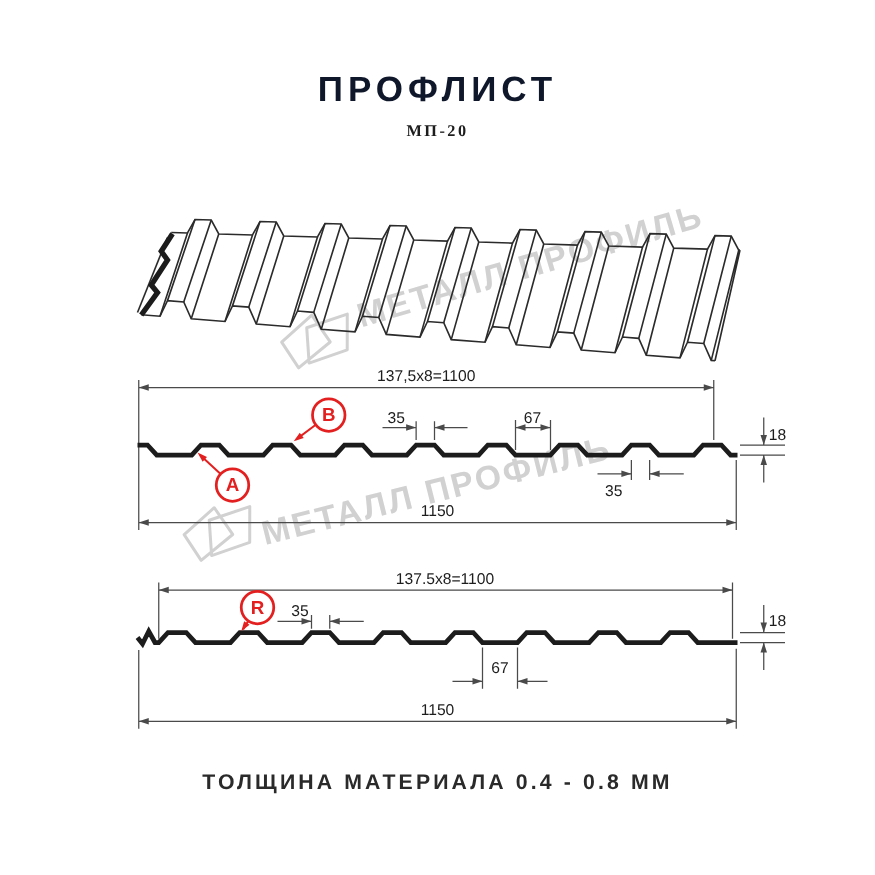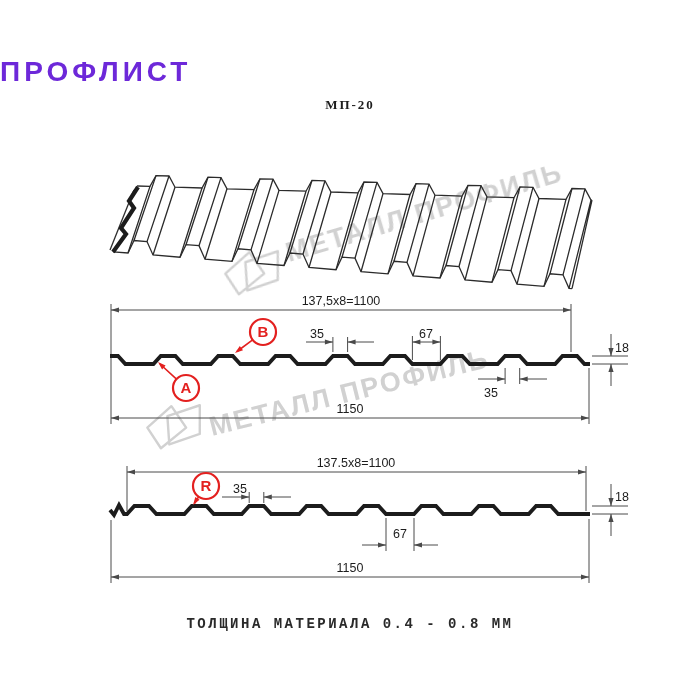--- a/index.html
+++ b/index.html
@@ -1,23 +1,23 @@
 <!DOCTYPE html>
 <html><head>
 <meta charset="utf-8">
 <style>
   html,body{margin:0;padding:0;background:#fff;}
   .page{position:relative;width:700px;height:700px;background:#ffffff;overflow:hidden;
         font-family:"Liberation Sans",sans-serif;}
-  .title{position:absolute;top:56px;left:0;width:100%;text-align:left;
-         font-size:28px;font-weight:bold;letter-spacing:4px;color:#6d28d9;}
+  .title{position:absolute;top:56px;left:0;width:100%;text-align:center;
+         font-size:28px;font-weight:bold;letter-spacing:4px;color:#0f172a;}
   .subtitle{position:absolute;top:97px;left:0;width:100%;text-align:center;
          font-size:13px;font-weight:bold;letter-spacing:2px;color:#1d1d1d;font-family:Liberation Serif, serif;}
   .footer{position:absolute;top:616px;left:0;width:100%;text-align:center;
-         font-size:14px;font-weight:bold;letter-spacing:2.5px;color:#2a2a2a;font-family:Liberation Mono, monospace;}
+         font-size:17px;font-weight:bold;letter-spacing:2.5px;color:#2a2a2a;}
   svg.canvas{position:absolute;top:0;left:0;}
   .profile{stroke:#1c1c1c;stroke-width:3.8;fill:none;stroke-linejoin:miter;}
   .thin{stroke:#2b2b2b;stroke-width:1.3;fill:none;stroke-linejoin:miter;}
   .edge{stroke:#1c1c1c;stroke-width:4.2;fill:none;stroke-linejoin:miter;}
   .dim{stroke:#4a4a4a;stroke-width:1;fill:none;}
   .dimfill{fill:#4a4a4a;stroke:none;}
   .dimtext{font-size:12.5px;fill:#1d1d1d;text-anchor:middle;}
   .dimtext.start{text-anchor:start;}
   .red-line{stroke:#e3201f;stroke-width:1.6;fill:none;}
   .red-fill{fill:#e3201f;stroke:none;}

